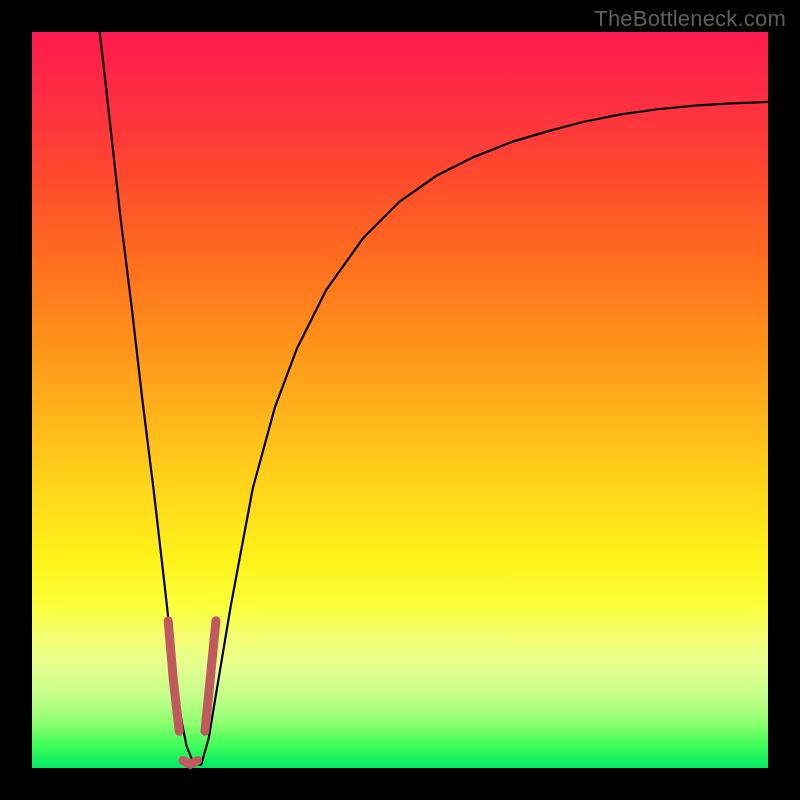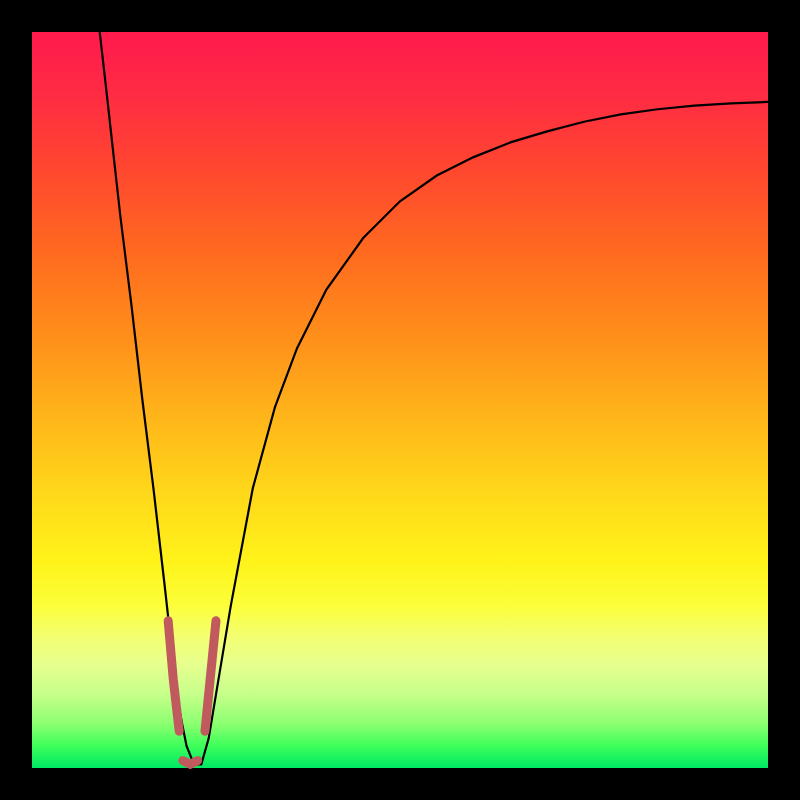--- a/index.html
+++ b/index.html
@@ -66,20 +66,21 @@
     stroke: #c05a5f;
     stroke-width: 9;
     stroke-linecap: round;
     fill: none;
   }
 </style>
 </head>
 <body>
 
 <div class="frame">
+  <div class="watermark">TheBottleneck.com</div>
 
   <div class="plot">
     <svg class="curve" viewBox="0 0 736 736" preserveAspectRatio="none">
       <path id="main-curve" fill="none" stroke="#000" stroke-width="2.2" d="M67.71 0.00 L73.60 51.52 L80.96 117.76 L88.32 184.00 L99.36 272.32 L110.40 368.00 L121.44 456.32 L132.48 552.00 L139.84 618.24 L147.20 677.12 L154.56 713.92 L161.92 732.32 L169.28 732.32 L176.64 706.56 L184.00 662.40 L198.72 574.08 L220.80 456.32 L242.88 375.36 L264.96 316.48 L294.40 257.60 L331.20 206.08 L368.00 169.28 L404.80 143.52 L441.60 125.12 L478.40 110.40 L515.20 99.36 L552.00 89.79 L588.80 82.43 L625.60 77.28 L662.40 73.60 L699.20 71.39 L736.00 69.92"></path>
       <g id="marker-group">
           <path d="M136.16 588.80 L141.31 647.68 L147.20 699.20" class="seg"></path>
           <path d="M150.88 728.64 L158.24 732.32 L165.60 728.64" class="seg"></path>
           <path d="M172.96 699.20 L178.11 647.68 L184.00 588.80" class="seg"></path>
         </g>
     </svg>

